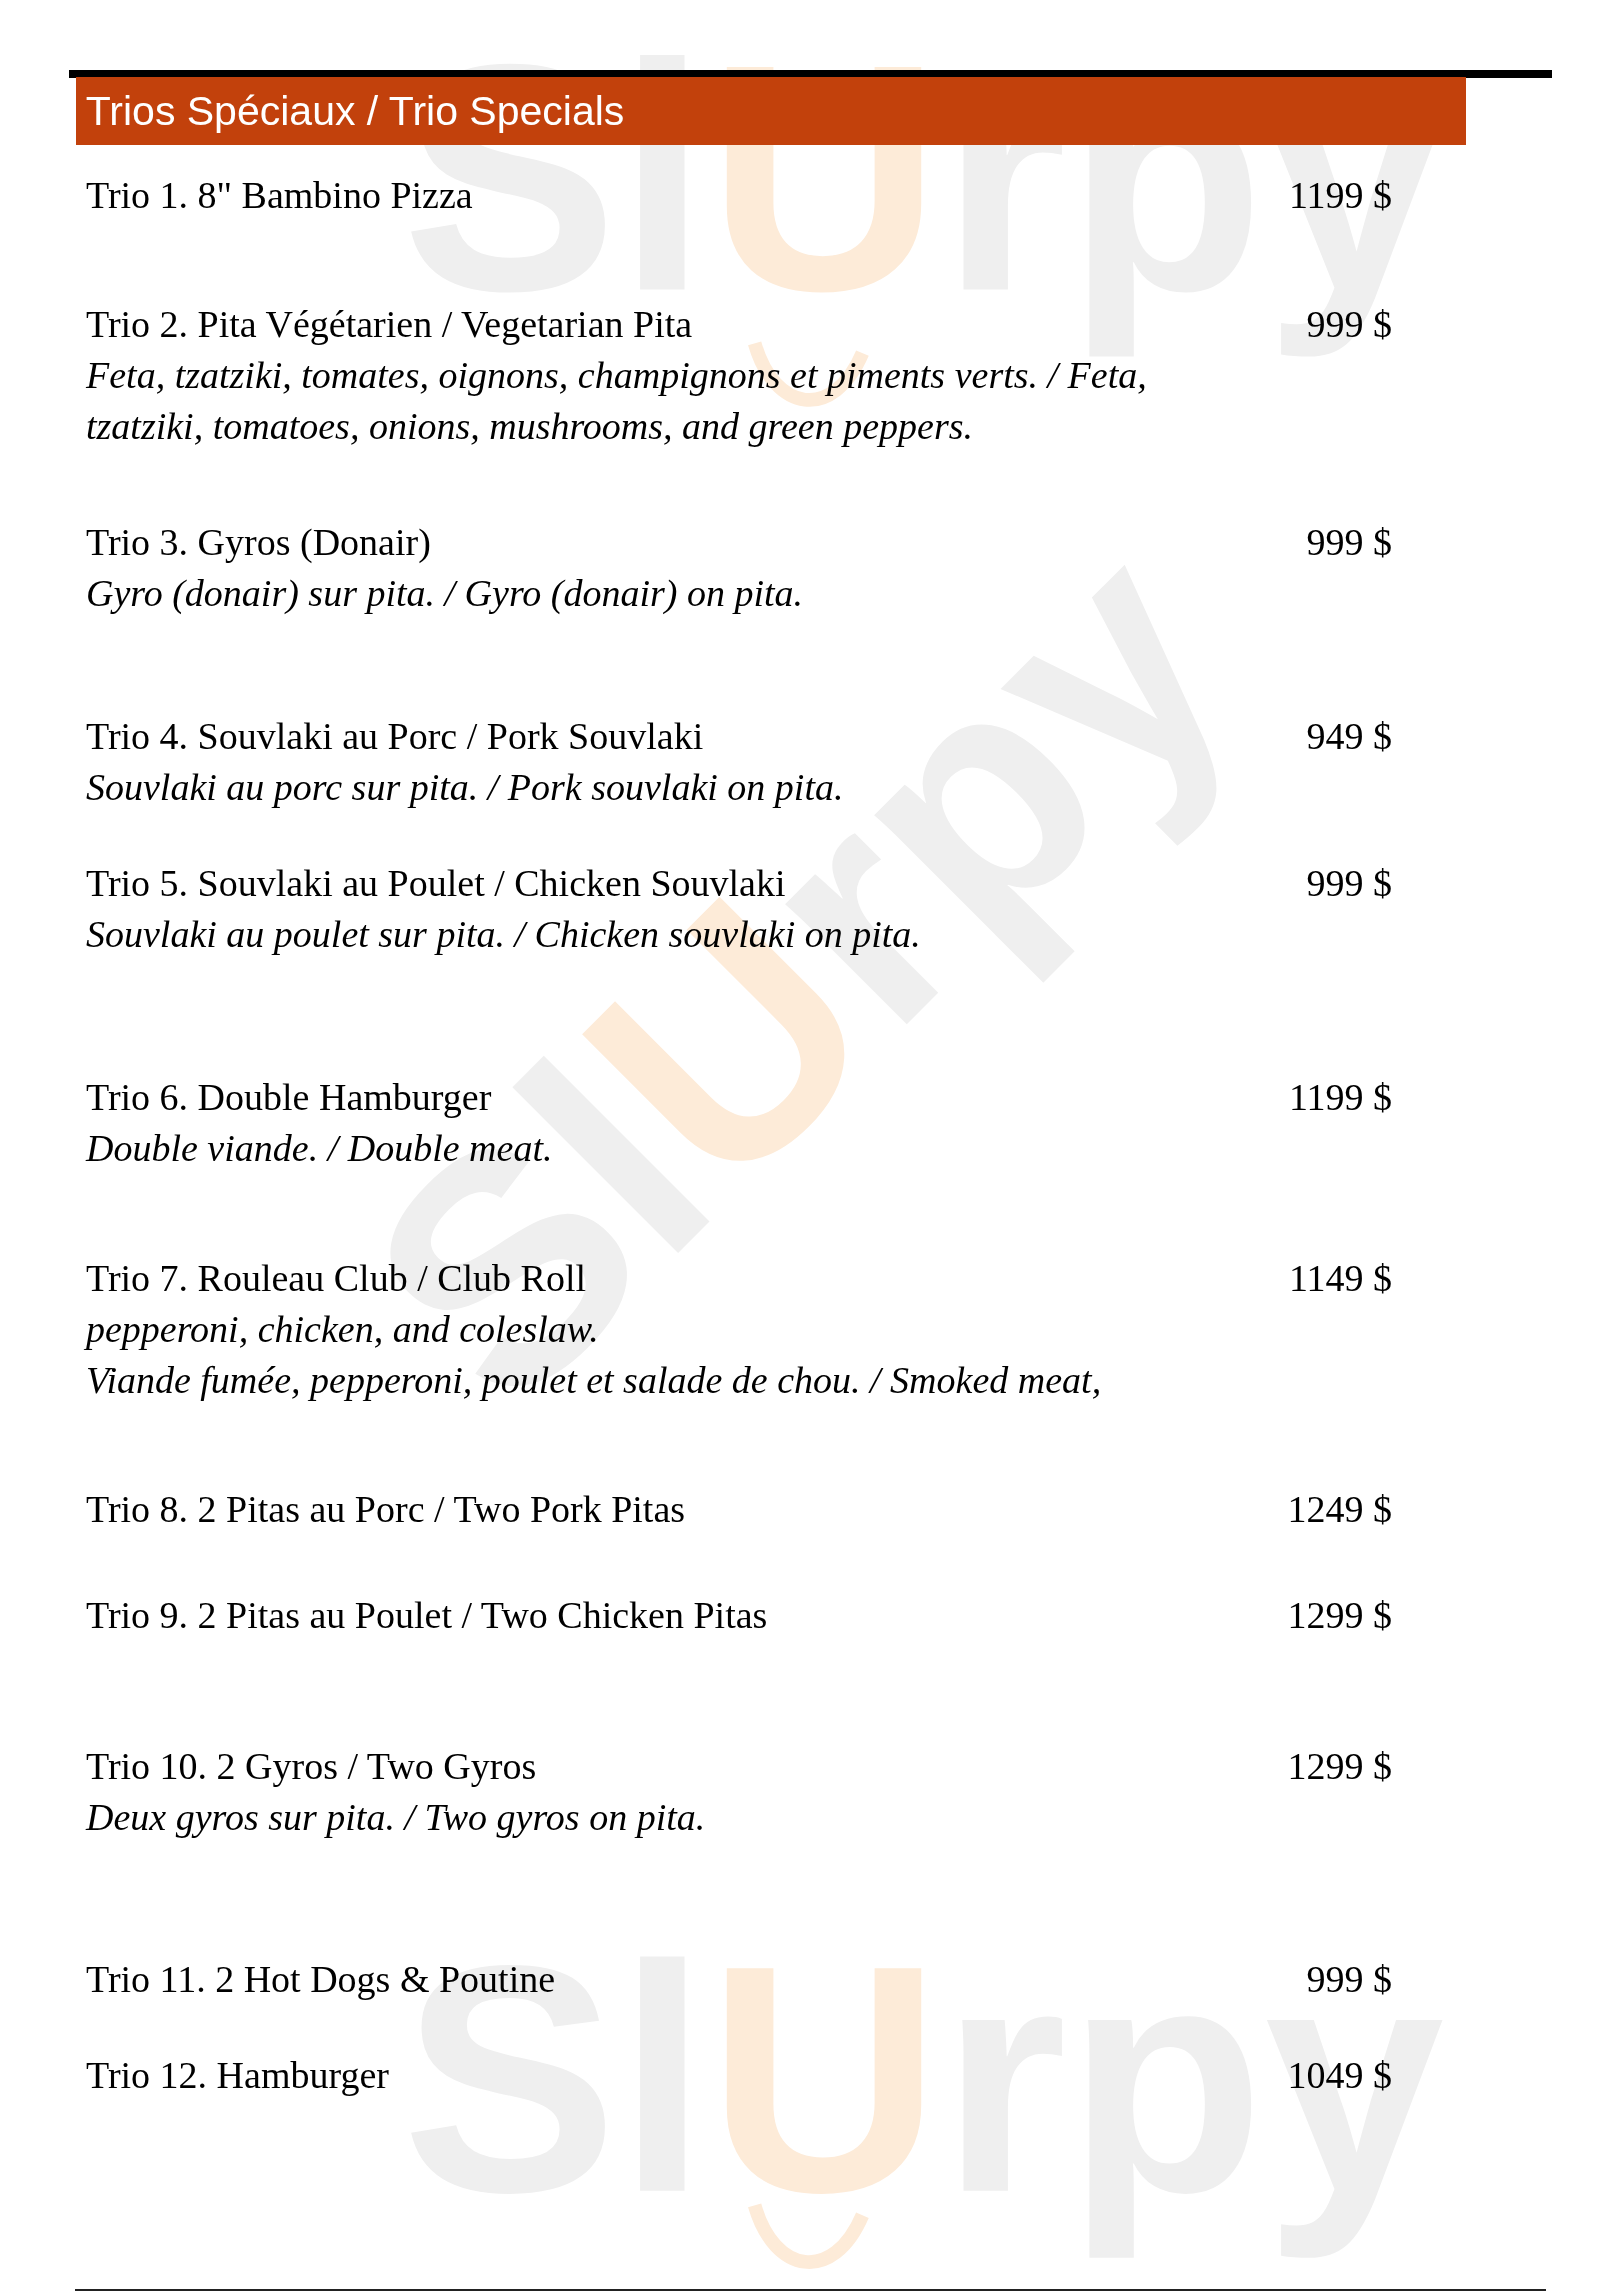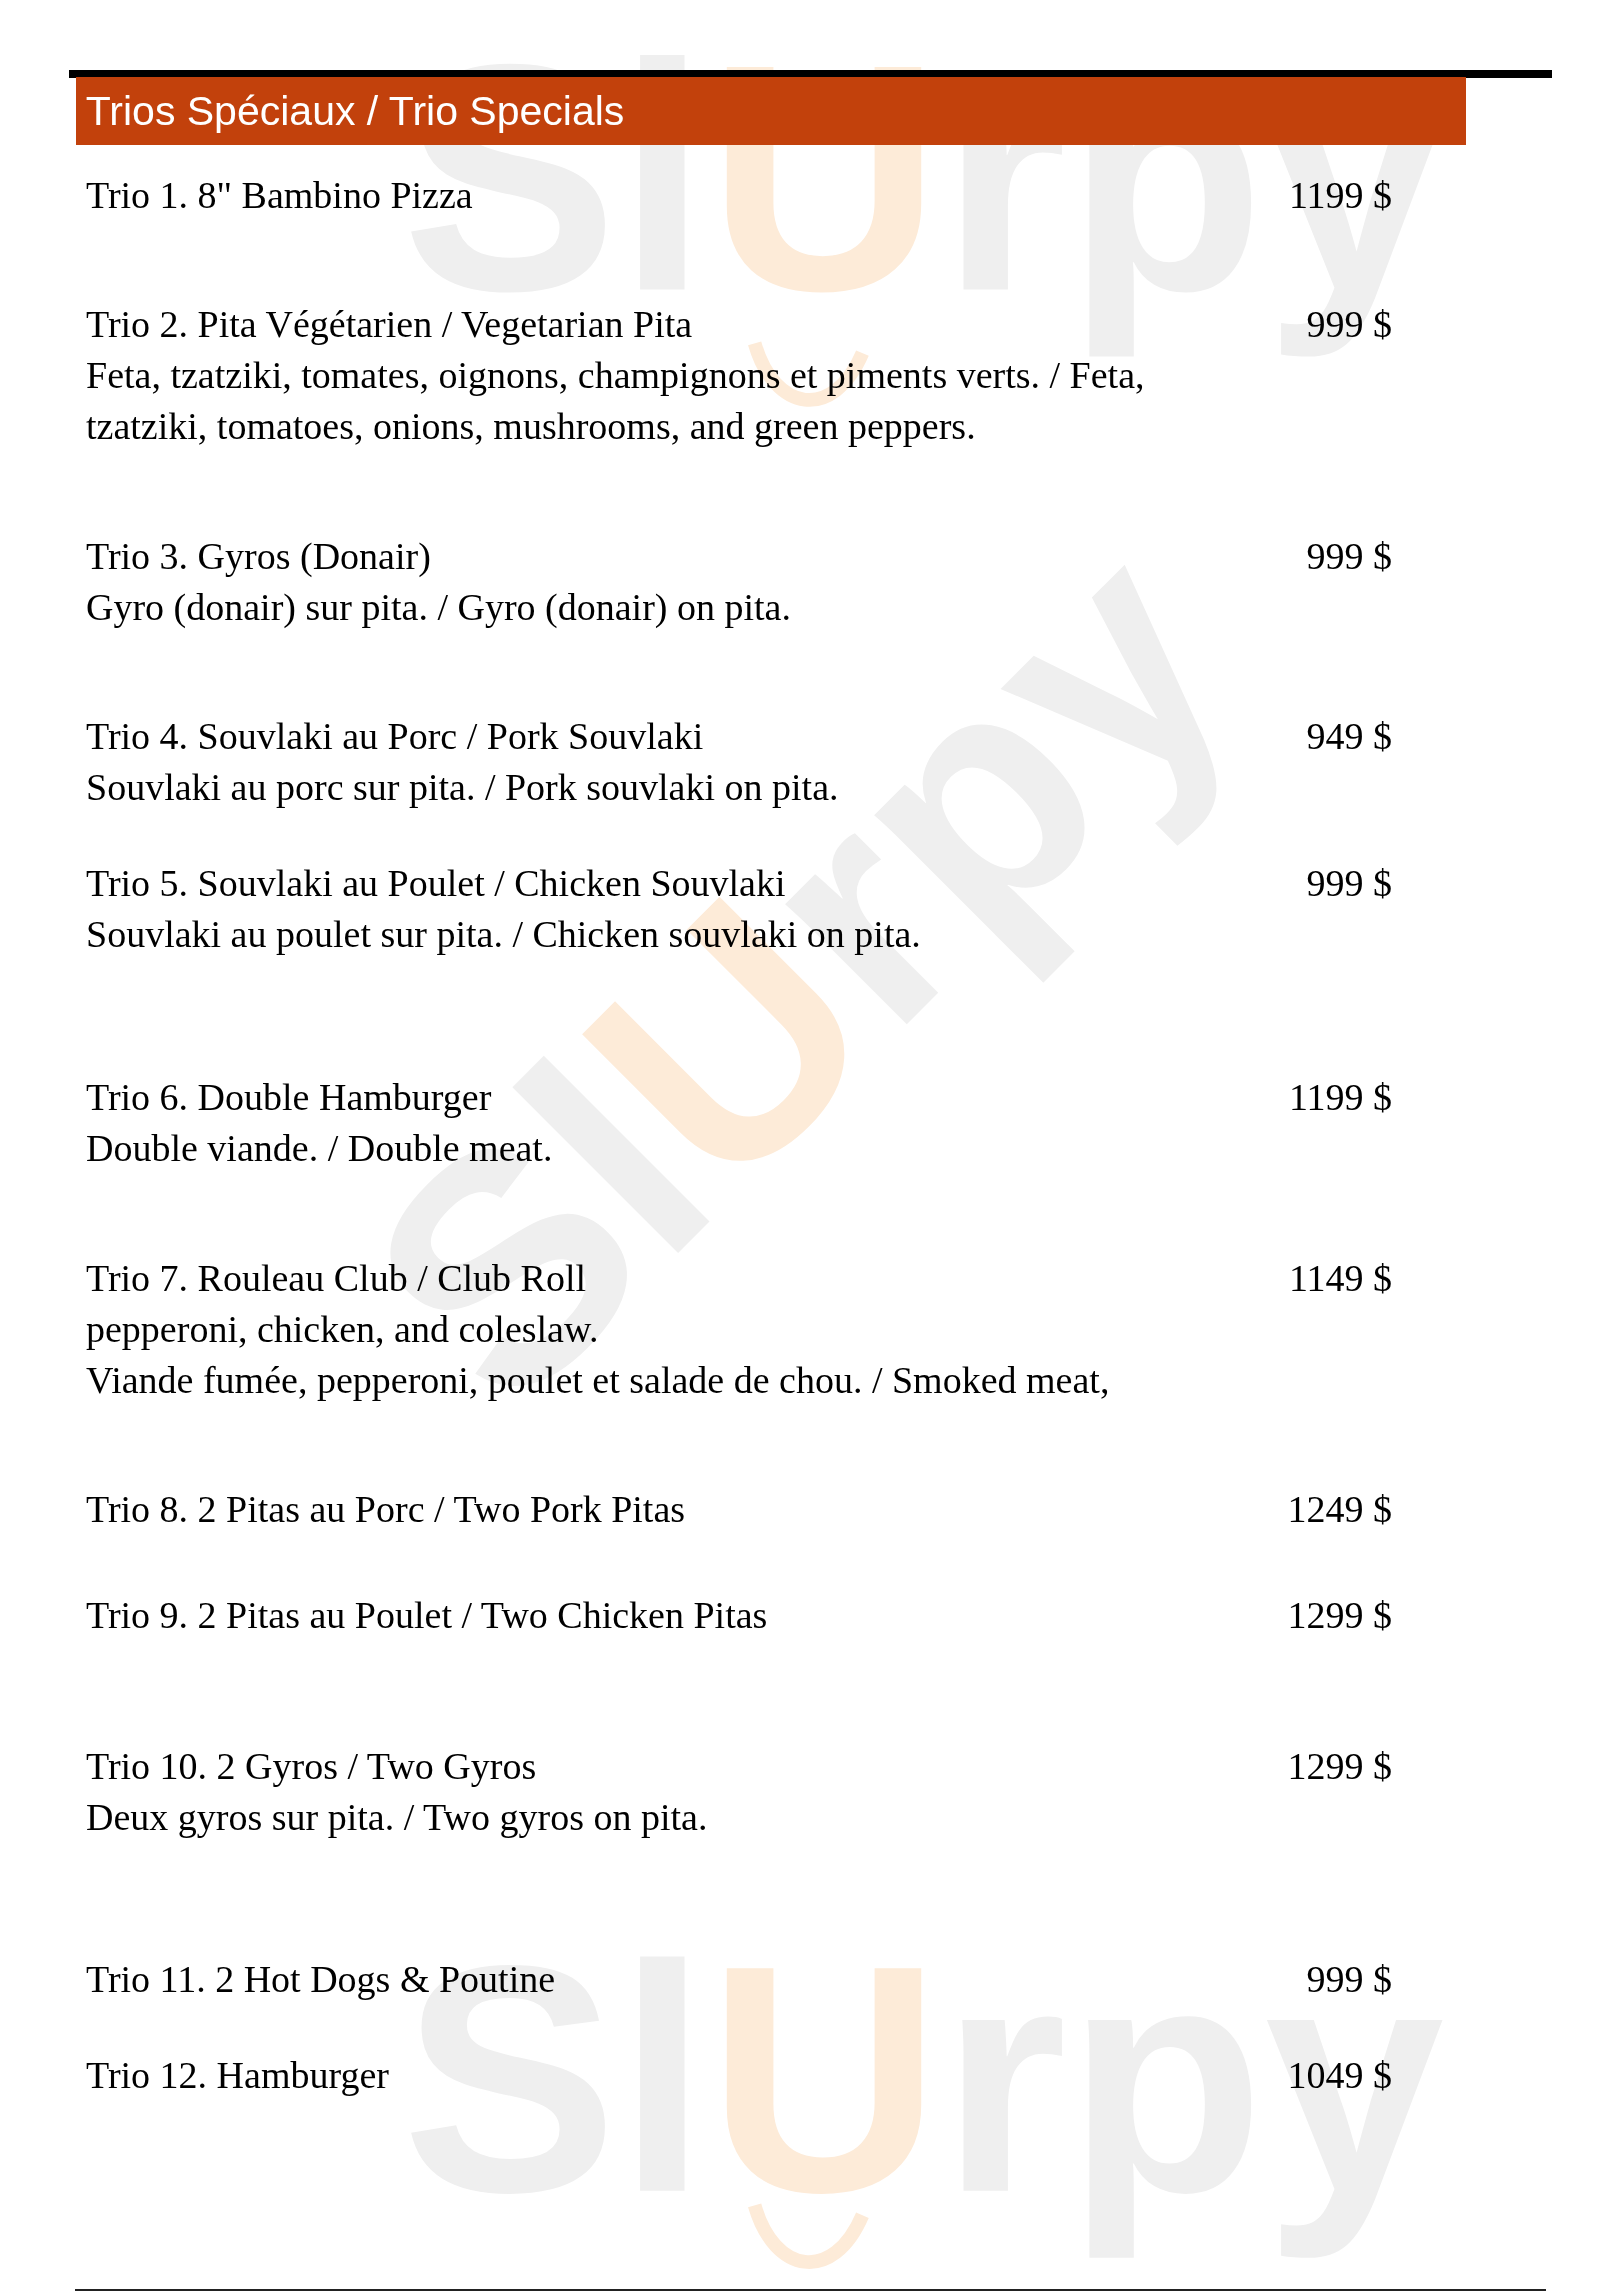--- a/index.html
+++ b/index.html
@@ -7,21 +7,21 @@
          font-family:"Liberation Serif", "DejaVu Serif", serif; color:#000; }
   .watermark { position:absolute; left:0; top:0; width:1621px; height:2293px; z-index:0; pointer-events:none; }
   .top-rule { position:absolute; left:69px; top:70px; width:1483px; height:7.8px; background:#000; z-index:2; }
   .section-header { position:absolute; left:76px; top:77px; width:1390px; height:68px; z-index:2;
                     display:flex; align-items:center; }
   .section-title { font-family:"Liberation Sans", "DejaVu Sans", sans-serif; font-size:41px; color:#ffffff;
                    padding-left:9.8px; letter-spacing:0px; white-space:nowrap; }
   .item { position:absolute; left:86px; width:1306px; z-index:2; }
   .item-line { display:flex; justify-content:space-between; align-items:center; height:51px; }
   .item-name, .item-desc, .item-price { font-size:38px; line-height:51px; white-space:nowrap; }
-  .item-desc { display:block; height:51px; }
+  .item-desc { display:block; height:51px;font-style:italic; }
   .bottom-rule { position:absolute; left:75px; top:2289px; width:1471px; height:2px; background:#222; z-index:2; }
 </style>
 </head>
 <body>
 
 <svg class="watermark" viewBox="0 0 1654 2339" xmlns="http://www.w3.org/2000/svg">
   <g font-family="Liberation Sans, DejaVu Sans, sans-serif" font-weight="bold" font-size="330">
     <text x="410" y="295"><tspan fill="#EFEFEF">Sl</tspan><tspan fill="#FDEBD8">U</tspan><tspan fill="#EFEFEF">rpy</tspan></text>
     <text x="0" y="0" transform="translate(520,1450) rotate(-45)"><tspan fill="#EFEFEF">Sl</tspan><tspan fill="#FDEBD8">U</tspan><tspan fill="#EFEFEF">rpy</tspan></text>
     <text x="410" y="2235"><tspan fill="#EFEFEF">Sl</tspan><tspan fill="#FDEBD8">U</tspan><tspan fill="#EFEFEF">rpy</tspan></text>
@@ -45,21 +45,21 @@
 
 <div class="item" style="top:299px;">
   <div class="item-line">
       <span class="item-name">Trio 2. Pita Végétarien / Vegetarian Pita</span>
       <span class="item-price">999 $</span>
     </div>
   <span class="item-desc">Feta, tzatziki, tomates, oignons, champignons et piments verts. / Feta,</span>
   <span class="item-desc">tzatziki, tomatoes, onions, mushrooms, and green peppers.</span>
 </div>
 
-<div class="item" style="top:531px;">
+<div class="item" style="top:517px;">
   <div class="item-line">
       <span class="item-name">Trio 3. Gyros (Donair)</span>
       <span class="item-price">999 $</span>
     </div>
   <span class="item-desc">Gyro (donair) sur pita. / Gyro (donair) on pita.</span>
 </div>
 
 <div class="item" style="top:711px;">
   <div class="item-line">
       <span class="item-name">Trio 4. Souvlaki au Porc / Pork Souvlaki</span>

